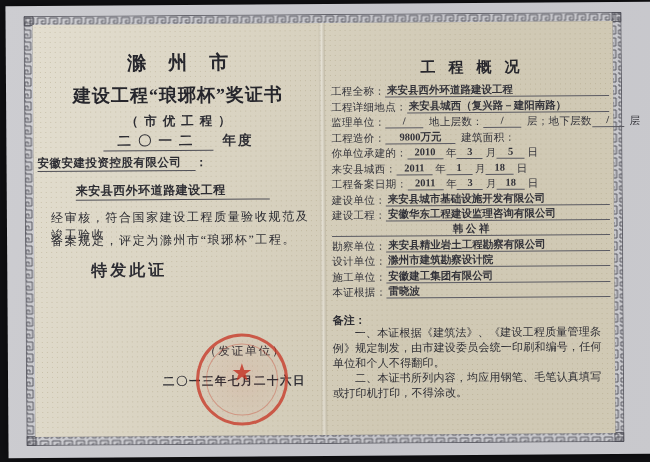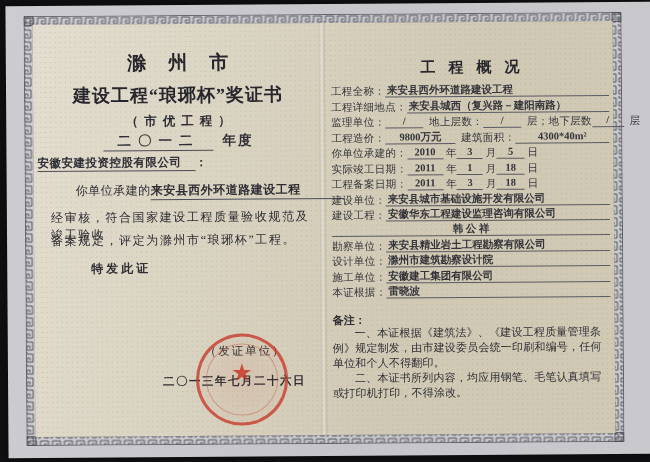--- a/index.html
+++ b/index.html
@@ -29,21 +29,21 @@
   .year-line{top:108px;left:0;width:290px;display:flex;justify-content:center;align-items:baseline;
              font-size:13.5px;font-weight:700;}
   .year-val{border-bottom:1.3px solid #4d4d55;padding:0 14px;letter-spacing:7px;text-align:center;}
   .year-suffix{margin-left:9px;letter-spacing:2px;}
   .recipient-line{top:131px;left:4px;font-size:11.5px;font-weight:700;display:flex;align-items:baseline;}
   .recipient{border-bottom:1.2px solid #4d4d55;padding-right:14px;letter-spacing:.5px;}
   .intro-line{top:158px;left:42px;font-size:12px;display:flex;align-items:baseline;letter-spacing:.5px;}
   .project-name{font-weight:700;border-bottom:1.2px solid #4d4d55;padding-right:44px;}
   .body-line{font-size:12px;letter-spacing:1.6px;left:17px;width:262px;color:#2b2b31;}
   .bl1{top:185px;} .bl2{top:208px;}
-  .issue-note{top:236px;left:57px;font-size:12px;letter-spacing:3px;font-weight:600;}
+  .issue-note{top:236px;left:57px;font-size:16px;letter-spacing:3px;font-weight:600;}
   .issuer-label{top:320px;left:170px;font-size:11.5px;letter-spacing:2px;z-index:2;}
   .issue-date{top:350px;left:128px;font-size:11.5px;letter-spacing:1.5px;z-index:2;font-weight:600;}
   .seal{top:310px;left:161px;width:86px;height:86px;border-radius:50%;
         border:3px solid rgba(198,56,40,.78);z-index:5;
         background:radial-gradient(circle,rgba(205,70,50,.10),rgba(205,70,50,.03) 70%);}
   .seal-inner{position:absolute;left:7px;top:7px;right:7px;bottom:7px;border-radius:50%;
               border:1px solid rgba(198,56,40,.35);}
   .seal-star{position:absolute;left:0;top:24px;width:100%;text-align:center;
              font-size:24px;color:rgba(196,52,36,.82);line-height:1;}
   
@@ -89,21 +89,20 @@
       <div class="abs subtitle">（市优工程）</div>
       <div class="abs year-line">
         <span class="year-val">二〇一二</span>
         <span class="year-suffix">年度</span>
       </div>
       <div class="abs recipient-line">
         <span class="recipient">安徽安建投资控股有限公司</span>
         <span>：</span>
       </div>
       <div class="abs intro-line">
-        <span>你单位承建的</span>
         <span class="project-name">来安县西外环道路建设工程</span>
       </div>
       <div class="abs body-line bl1">经审核，符合国家建设工程质量验收规范及竣工验收</div>
       <div class="abs body-line bl2">备案规定，评定为滁州市“琅琊杯”工程。</div>
       <div class="abs issue-note">特发此证</div>
       <div class="abs issuer-label">（发证单位）</div>
       <div class="abs issue-date">二〇一三年七月二十六日</div>
       <div class="abs seal">
         <div class="seal-inner"></div>
         <div class="seal-star">★</div>
@@ -126,33 +125,32 @@
               <span class="ov-lbl">  地上层数：</span>
               <span class="ov-val" style="min-width: 34px;">/</span>
               <span class="ov-lbl">  层；地下层数</span>
               <span class="ov-val" style="min-width: 28px;">/</span>
               <span class="ov-lbl">  层</span>
             </div>
             <div class="ov-row">
               <span class="ov-lbl">工程造价：</span>
               <span class="ov-val" style="min-width: 66px;">9800万元</span>
               <span class="ov-lbl">  建筑面积：</span>
-              <span class="ov-val" style="flex: 1 1 0%;">4300*40m²</span>
             </div>
             <div class="ov-row">
               <span class="ov-lbl">你单位承建的：</span>
               <span class="ov-val" style="min-width: 32px;">2010</span>
               <span class="ov-lbl"> 年</span>
               <span class="ov-val" style="min-width: 22px;">3</span>
               <span class="ov-lbl"> 月</span>
               <span class="ov-val" style="min-width: 24px;">5</span>
               <span class="ov-lbl"> 日</span>
             </div>
             <div class="ov-row">
-              <span class="ov-lbl">实际竣工日期：</span>
+              <span class="ov-lbl">来安县城西：</span>
               <span class="ov-val" style="min-width: 32px;">2011</span>
               <span class="ov-lbl"> 年</span>
               <span class="ov-val" style="min-width: 22px;">1</span>
               <span class="ov-lbl"> 月</span>
               <span class="ov-val" style="min-width: 24px;">18</span>
               <span class="ov-lbl"> 日</span>
             </div>
             <div class="ov-row">
               <span class="ov-lbl">工程备案日期：</span>
               <span class="ov-val" style="min-width: 32px;">2011</span>

